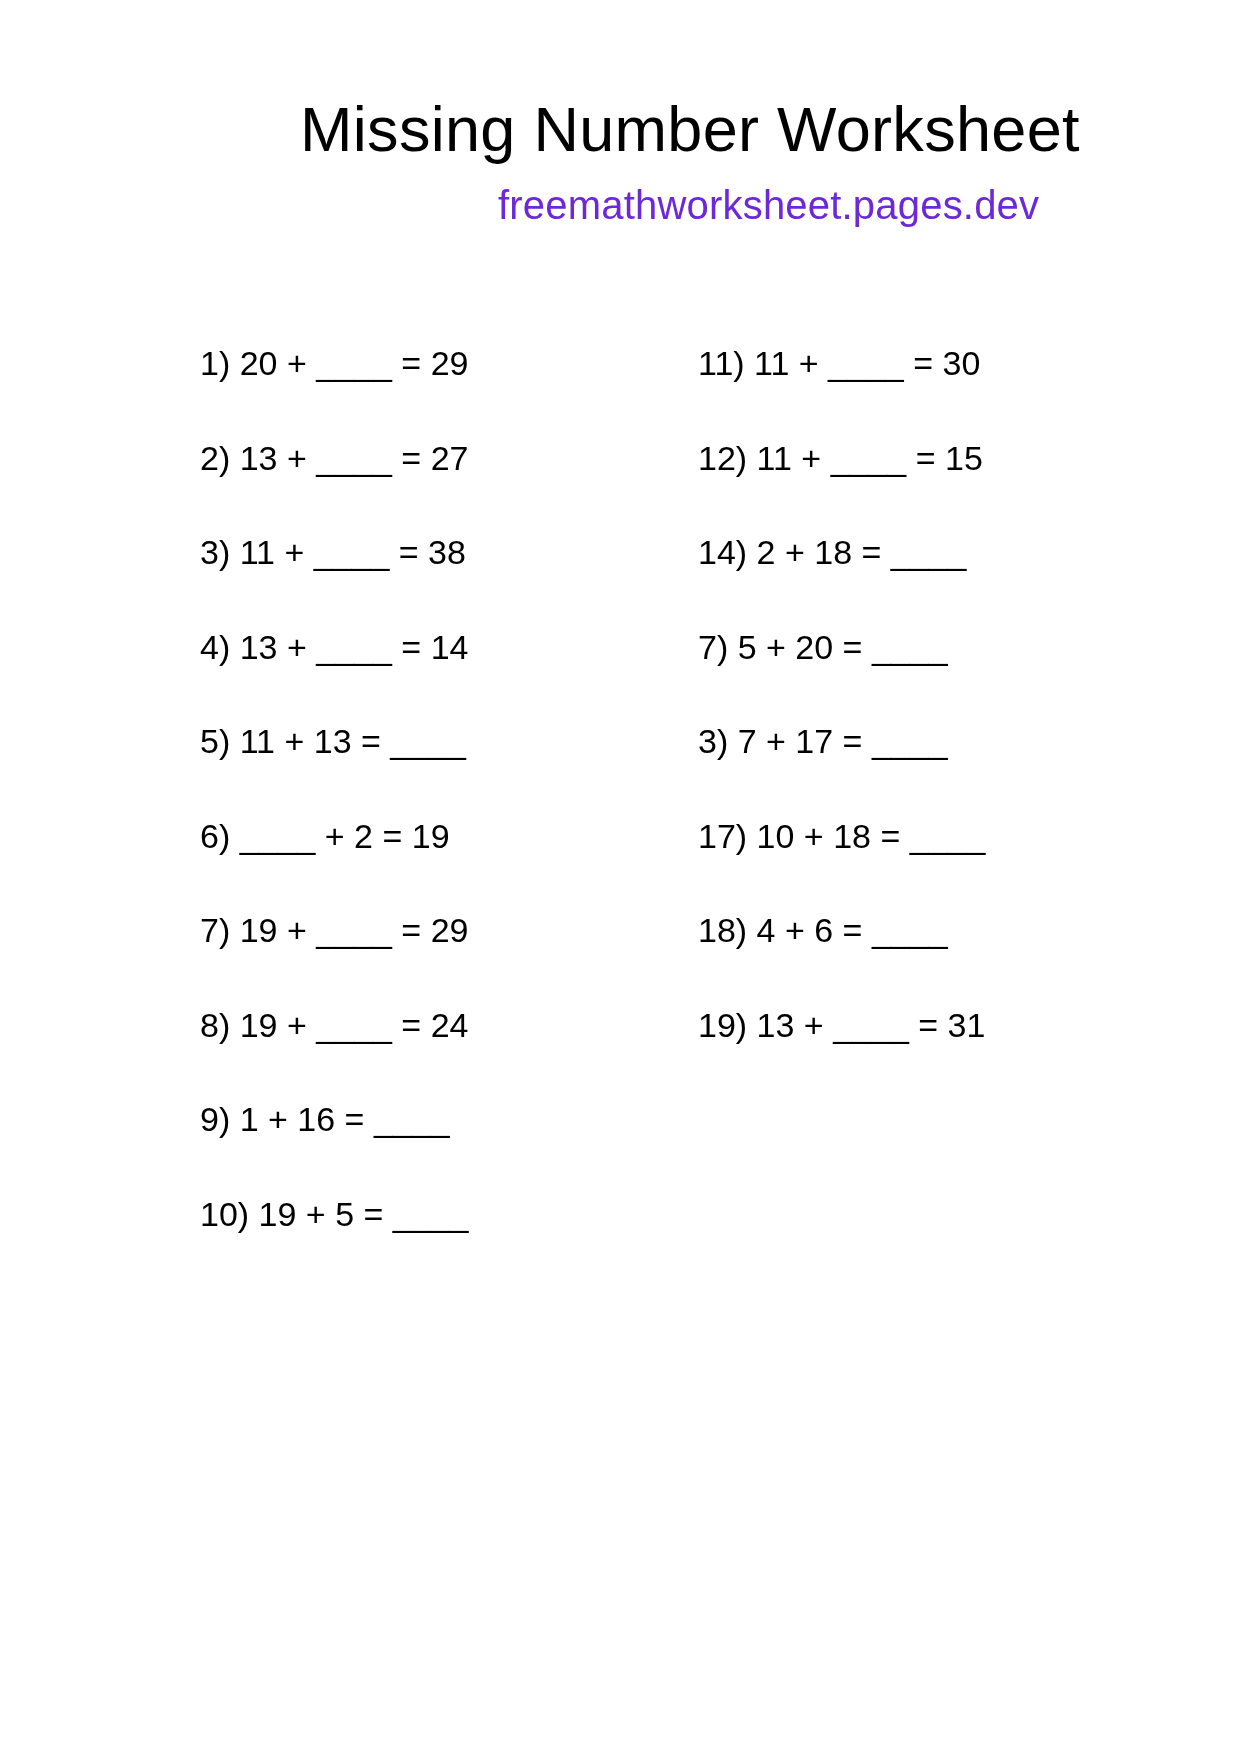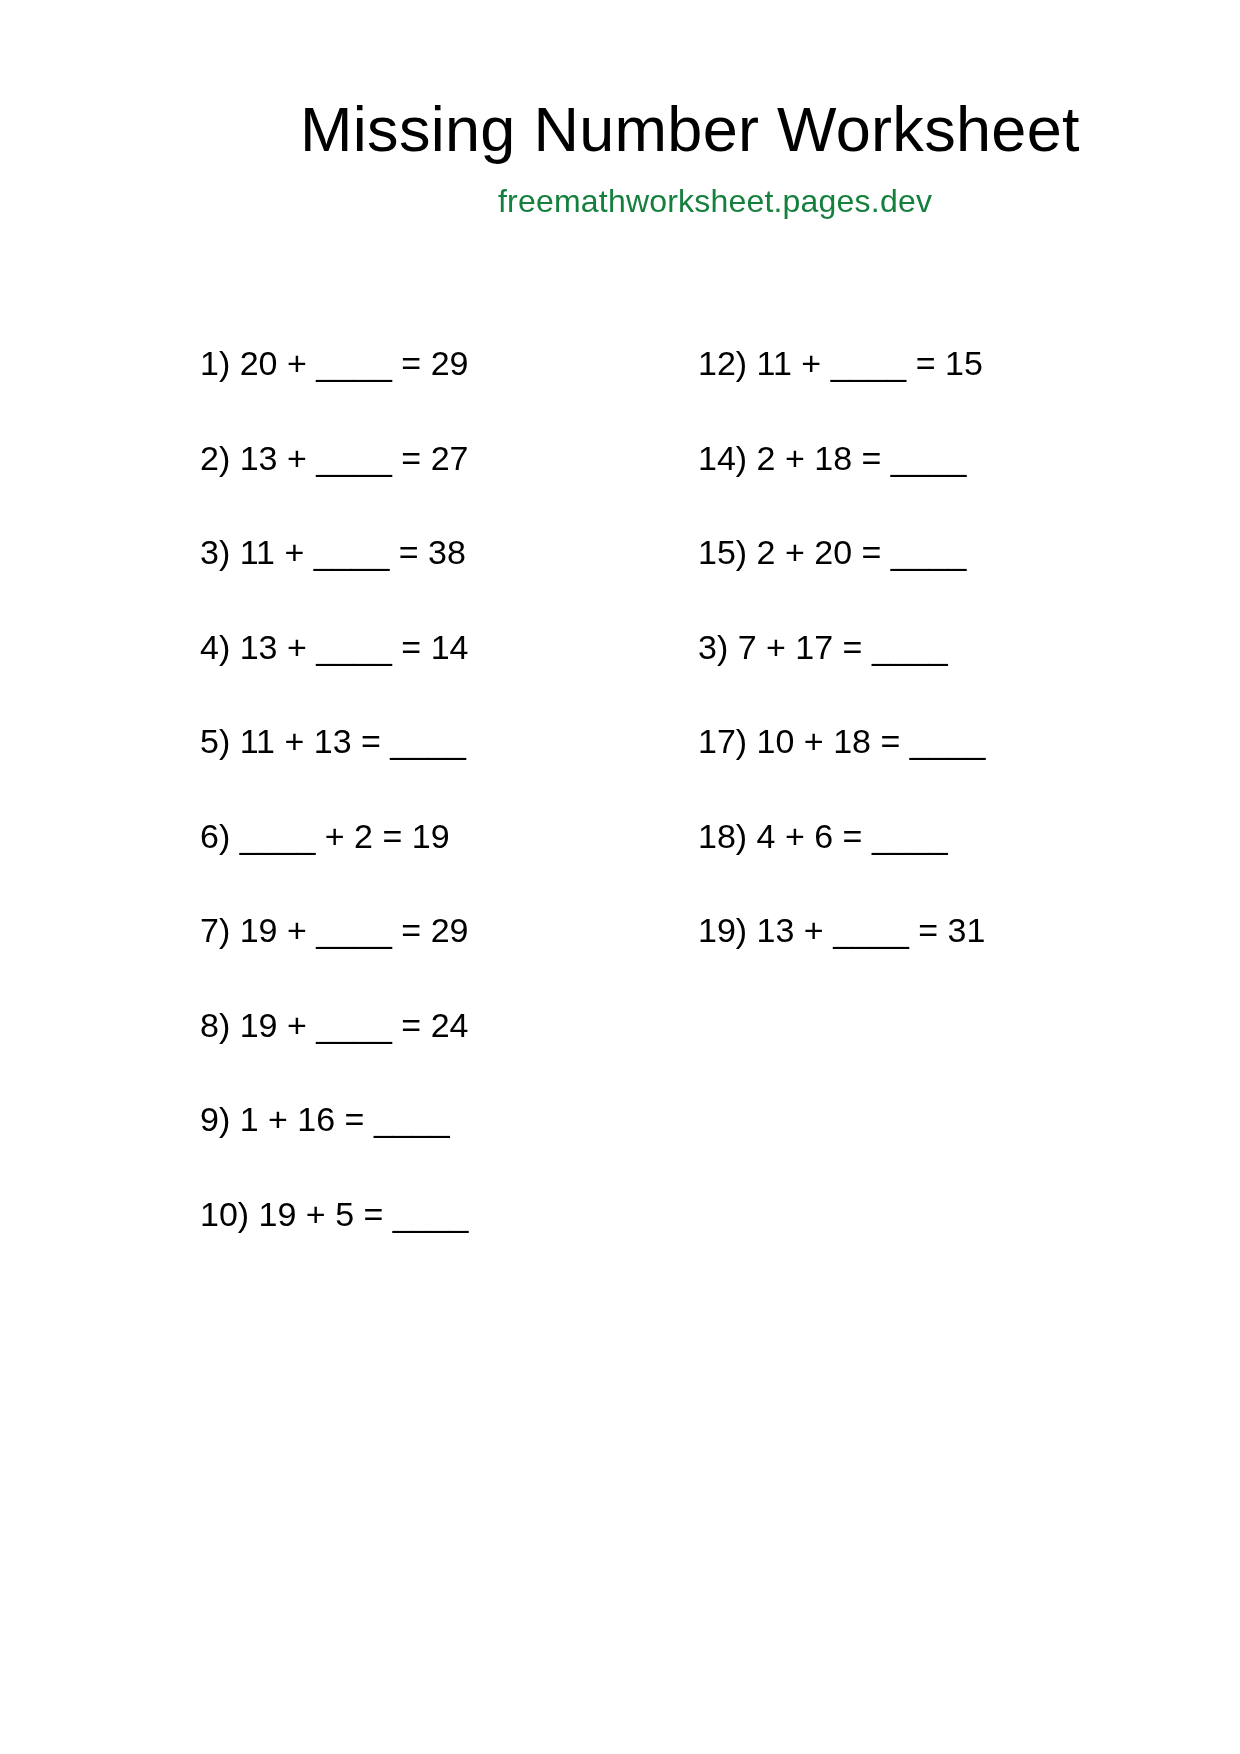--- a/index.html
+++ b/index.html
@@ -21,23 +21,23 @@
       top: 98px;
       font-size: 63px;
       line-height: 1;
       white-space: nowrap;
       letter-spacing: 0.3px;
     }
     .subtitle {
       position: absolute;
       left: 498px;
       top: 185px;
-      font-size: 32px;
+      font-size: 40px;
       line-height: 1;
-      color: #15803d;
+      color: #6d28d9;
       white-space: nowrap;
       letter-spacing: 0.2px;
     }
     .col {
       position: absolute;
       top: 346px;
     }
     .col-left { left: 200px; }
     .col-right { left: 698px; }
     .problem {
@@ -60,20 +60,21 @@
   <div class="problem">4) 13 + ____ = 14</div>
   <div class="problem">5) 11 + 13 = ____</div>
   <div class="problem">6) ____ + 2 = 19</div>
   <div class="problem">7) 19 + ____ = 29</div>
   <div class="problem">8) 19 + ____ = 24</div>
   <div class="problem">9) 1 + 16 = ____</div>
   <div class="problem">10) 19 + 5 = ____</div>
 </div>
 
 <div class="col col-right">
+  <div class="problem">11) 11 + ____ = 30</div>
   <div class="problem">12) 11 + ____ = 15</div>
   <div class="problem">14) 2 + 18 = ____</div>
-  <div class="problem">15) 2 + 20 = ____</div>
+  <div class="problem">7) 5 + 20 = ____</div>
   <div class="problem">3) 7 + 17 = ____</div>
   <div class="problem">17) 10 + 18 = ____</div>
   <div class="problem">18) 4 + 6 = ____</div>
   <div class="problem">19) 13 + ____ = 31</div>
 </div>
 
 </body></html>

